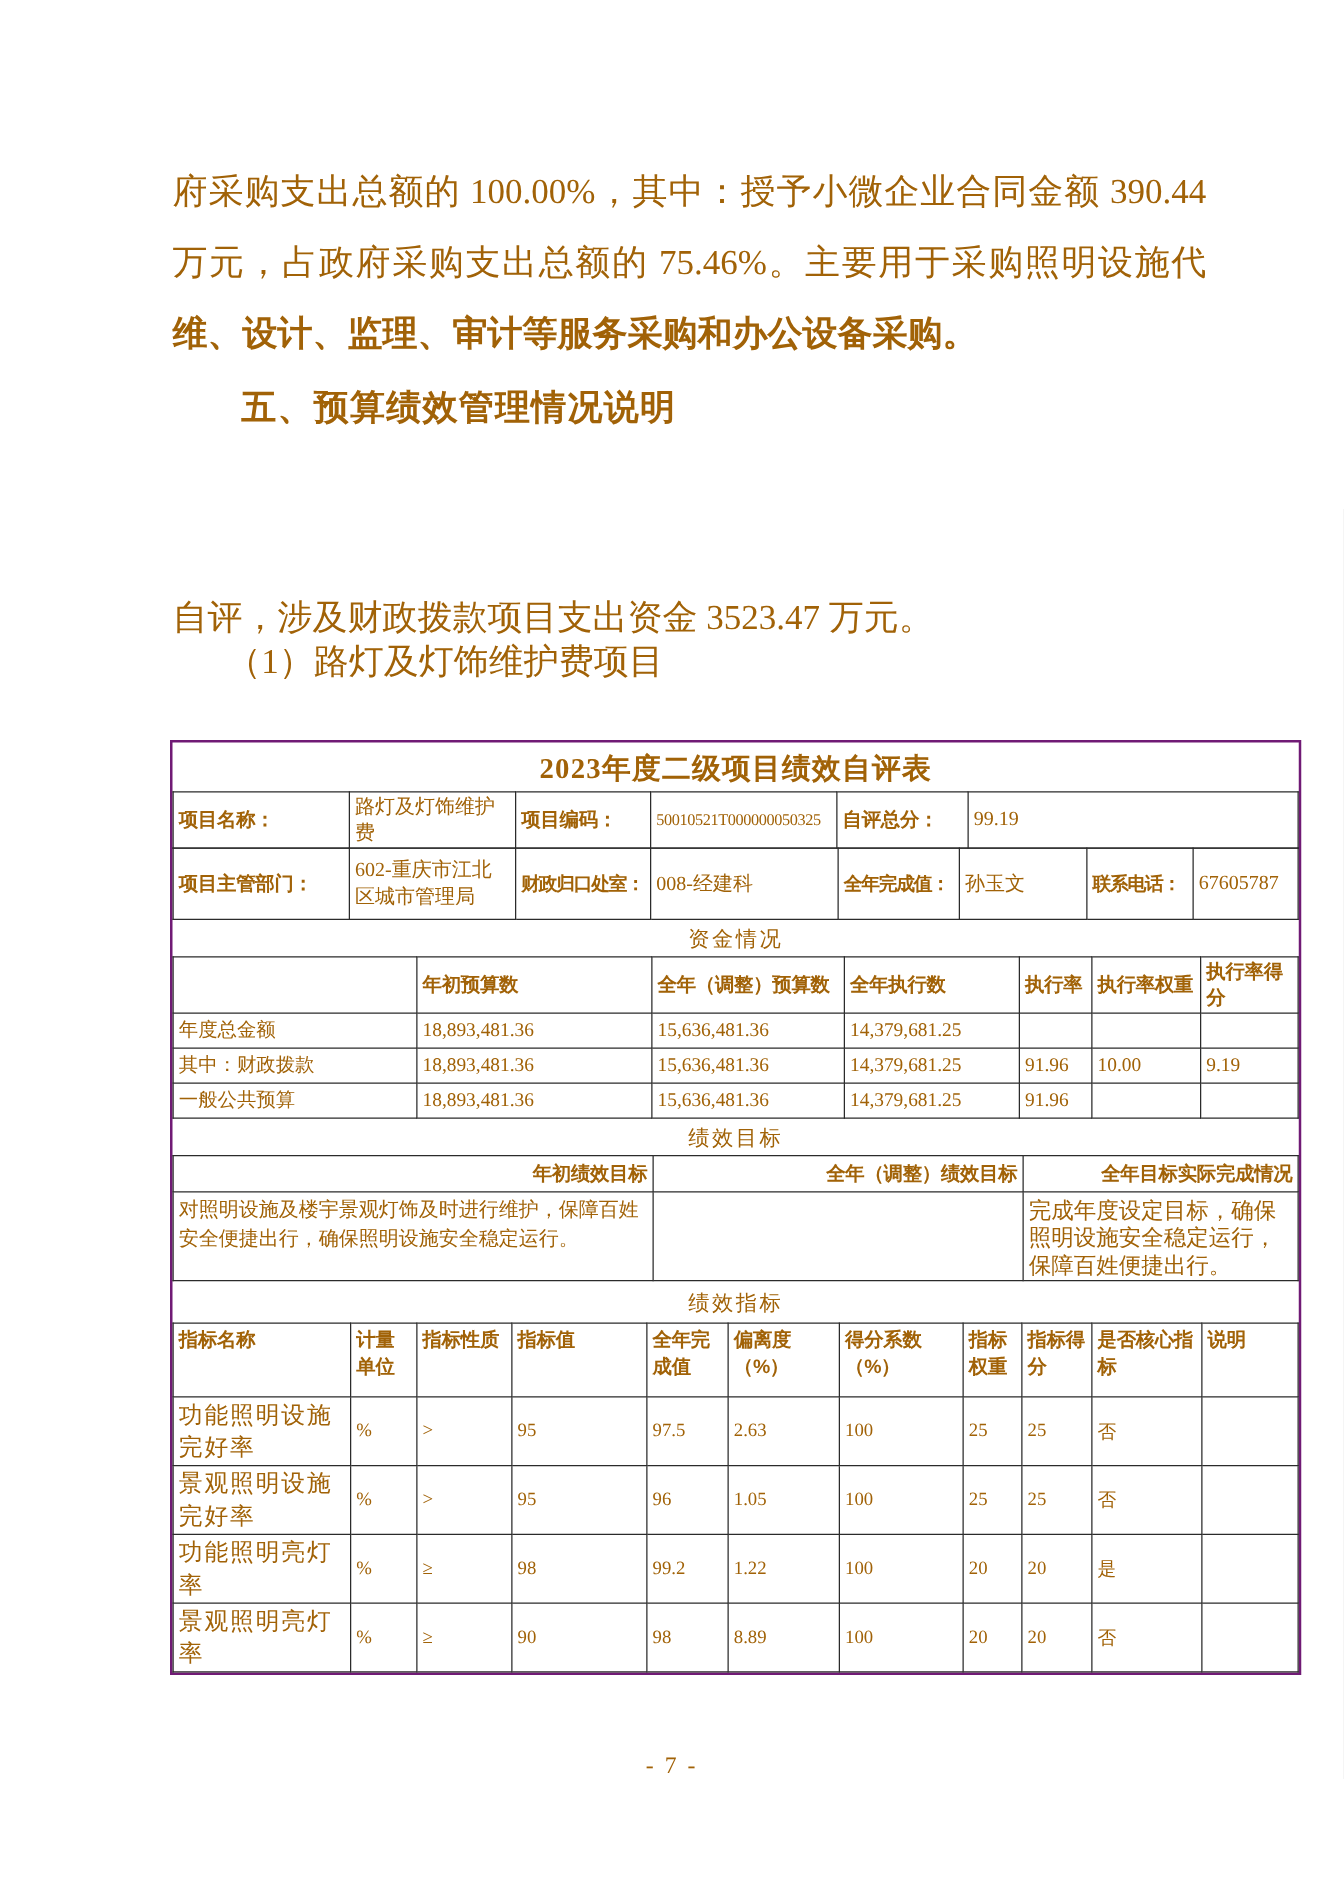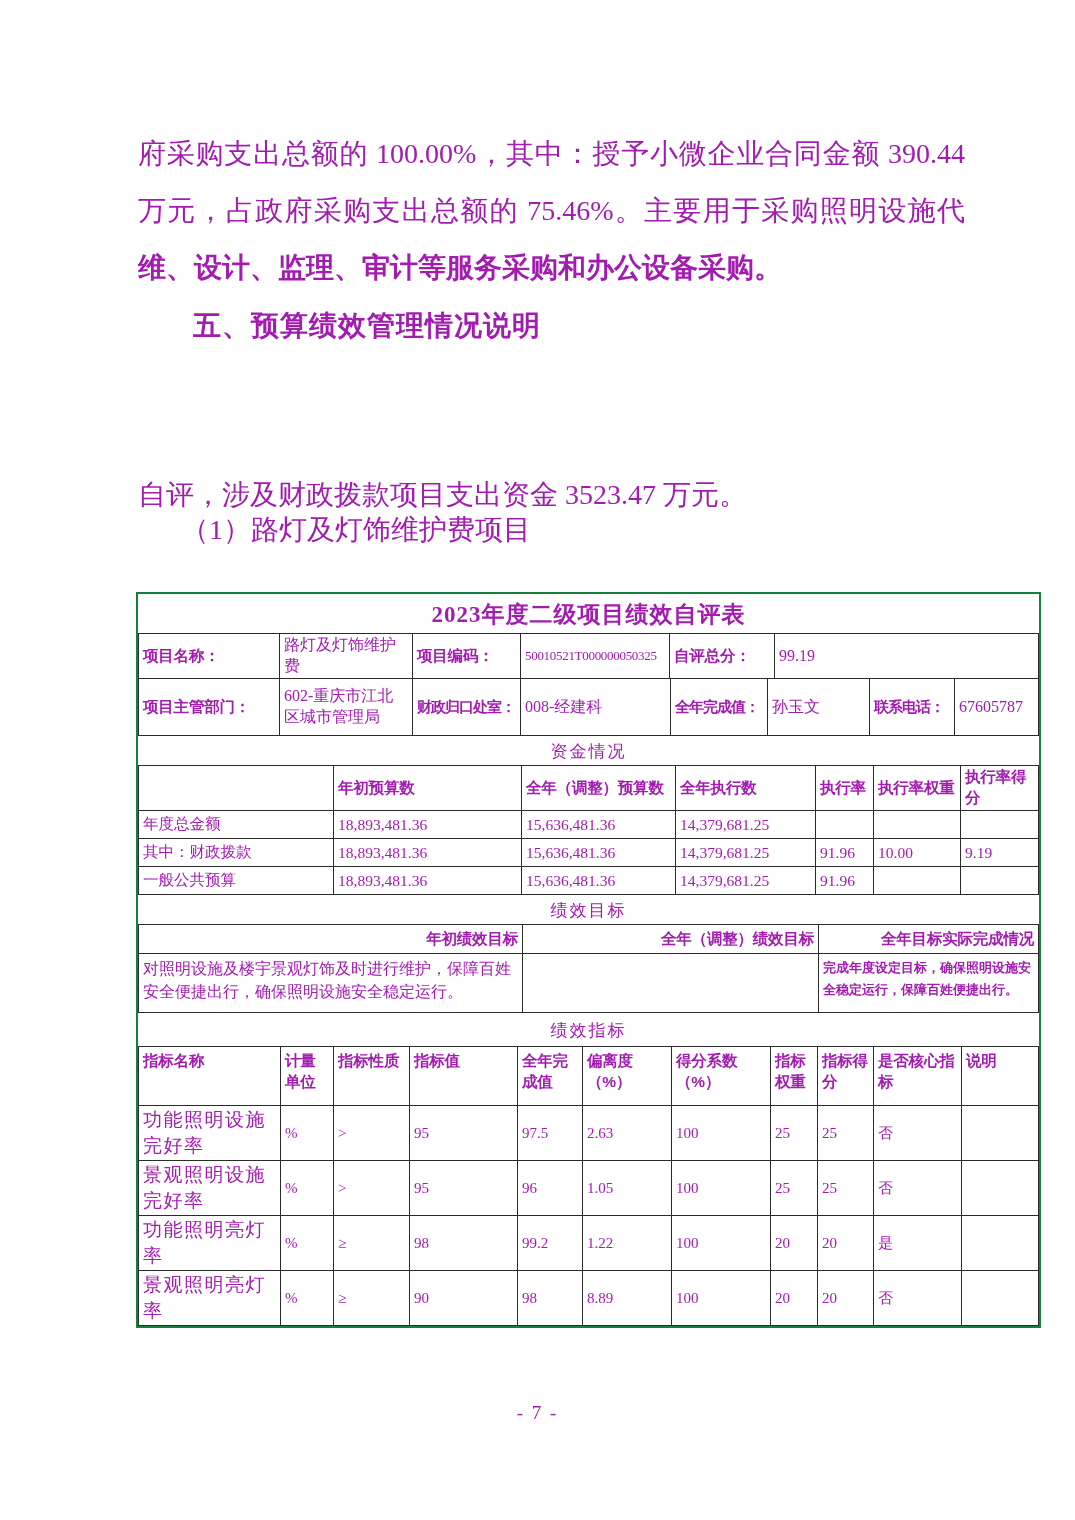--- a/index.html
+++ b/index.html
@@ -1,30 +1,30 @@
 <!DOCTYPE html>
 <html><head>
 <meta charset="utf-8">
 <style>
   html,body{margin:0;padding:0;background:#e8e8e8;}
   .page{
     position:relative;width:1075px;height:1520px;background:#ffffff;
     margin:0 auto;overflow:hidden;
-    font-family:"Liberation Serif","DejaVu Serif",serif;color:#a21caf;
+    font-family:"Liberation Serif","DejaVu Serif",serif;color:#a16207;
   }
   
   .tl{position:absolute;left:138px;width:827px;font-size:28px;line-height:34px;white-space:nowrap;}
   .just{white-space:normal;text-align:justify;text-align-last:justify;}
   .heading{left:193px;width:772px;font-family:"Liberation Sans","DejaVu Sans",sans-serif;font-weight:bold;font-size:28px;letter-spacing:1px;}
   .kai{left:184px;width:781px;}
   .indent{left:194px;width:771px;}
   
   .evtable{
     position:absolute;left:136px;top:592px;width:905px;
-    border:2px solid #15803d;box-sizing:border-box;background:#fff;
+    border:2px solid #701a75;box-sizing:border-box;background:#fff;
   }
   .t-title{
     height:40px;display:flex;align-items:center;justify-content:center;
     font-weight:bold;font-size:23px;letter-spacing:1px;
   }
   .banner{
     height:30px;display:flex;align-items:center;justify-content:center;
     font-size:17px;letter-spacing:2px;
   }
   .banner.tall{height:34px;}
@@ -35,21 +35,21 @@
   }
   td.lab{font-weight:bold;font-family:"Liberation Sans","DejaVu Sans",sans-serif;font-size:15.5px;letter-spacing:-0.2px;}
   td.tight{letter-spacing:-1px;font-size:15px;}
   .info1 td{height:34px;}
   .info2 td{height:54px;vertical-align:middle;}
   .fund .hd td{height:29px;}
   .fund .dr td{height:25px;}
   .fund td{font-size:15.5px;}
   .goals .hd td{height:26px;text-align:right;}
   .goals .ct td{height:54px;vertical-align:top;font-size:16px;line-height:23px;padding-top:3px;}
-  .goals .ct td.narrow{font-size:13px;line-height:22px;font-weight:bold;}
+  .goals .ct td.narrow{font-size:18px;line-height:22px;}
   .ind .hd td{height:54px;vertical-align:top;line-height:21px;padding-top:3px;}
   .ind .dr td{height:25px;font-size:15px;}
   .ind .dr td.iname{font-size:19px;letter-spacing:1.5px;}
   td.code{font-size:13px;letter-spacing:-0.3px;}
   
   .footer{position:absolute;top:1402px;left:0;width:100%;text-align:center;font-size:19px;letter-spacing:2px;}
 </style>
 </head>
 <body>
 

